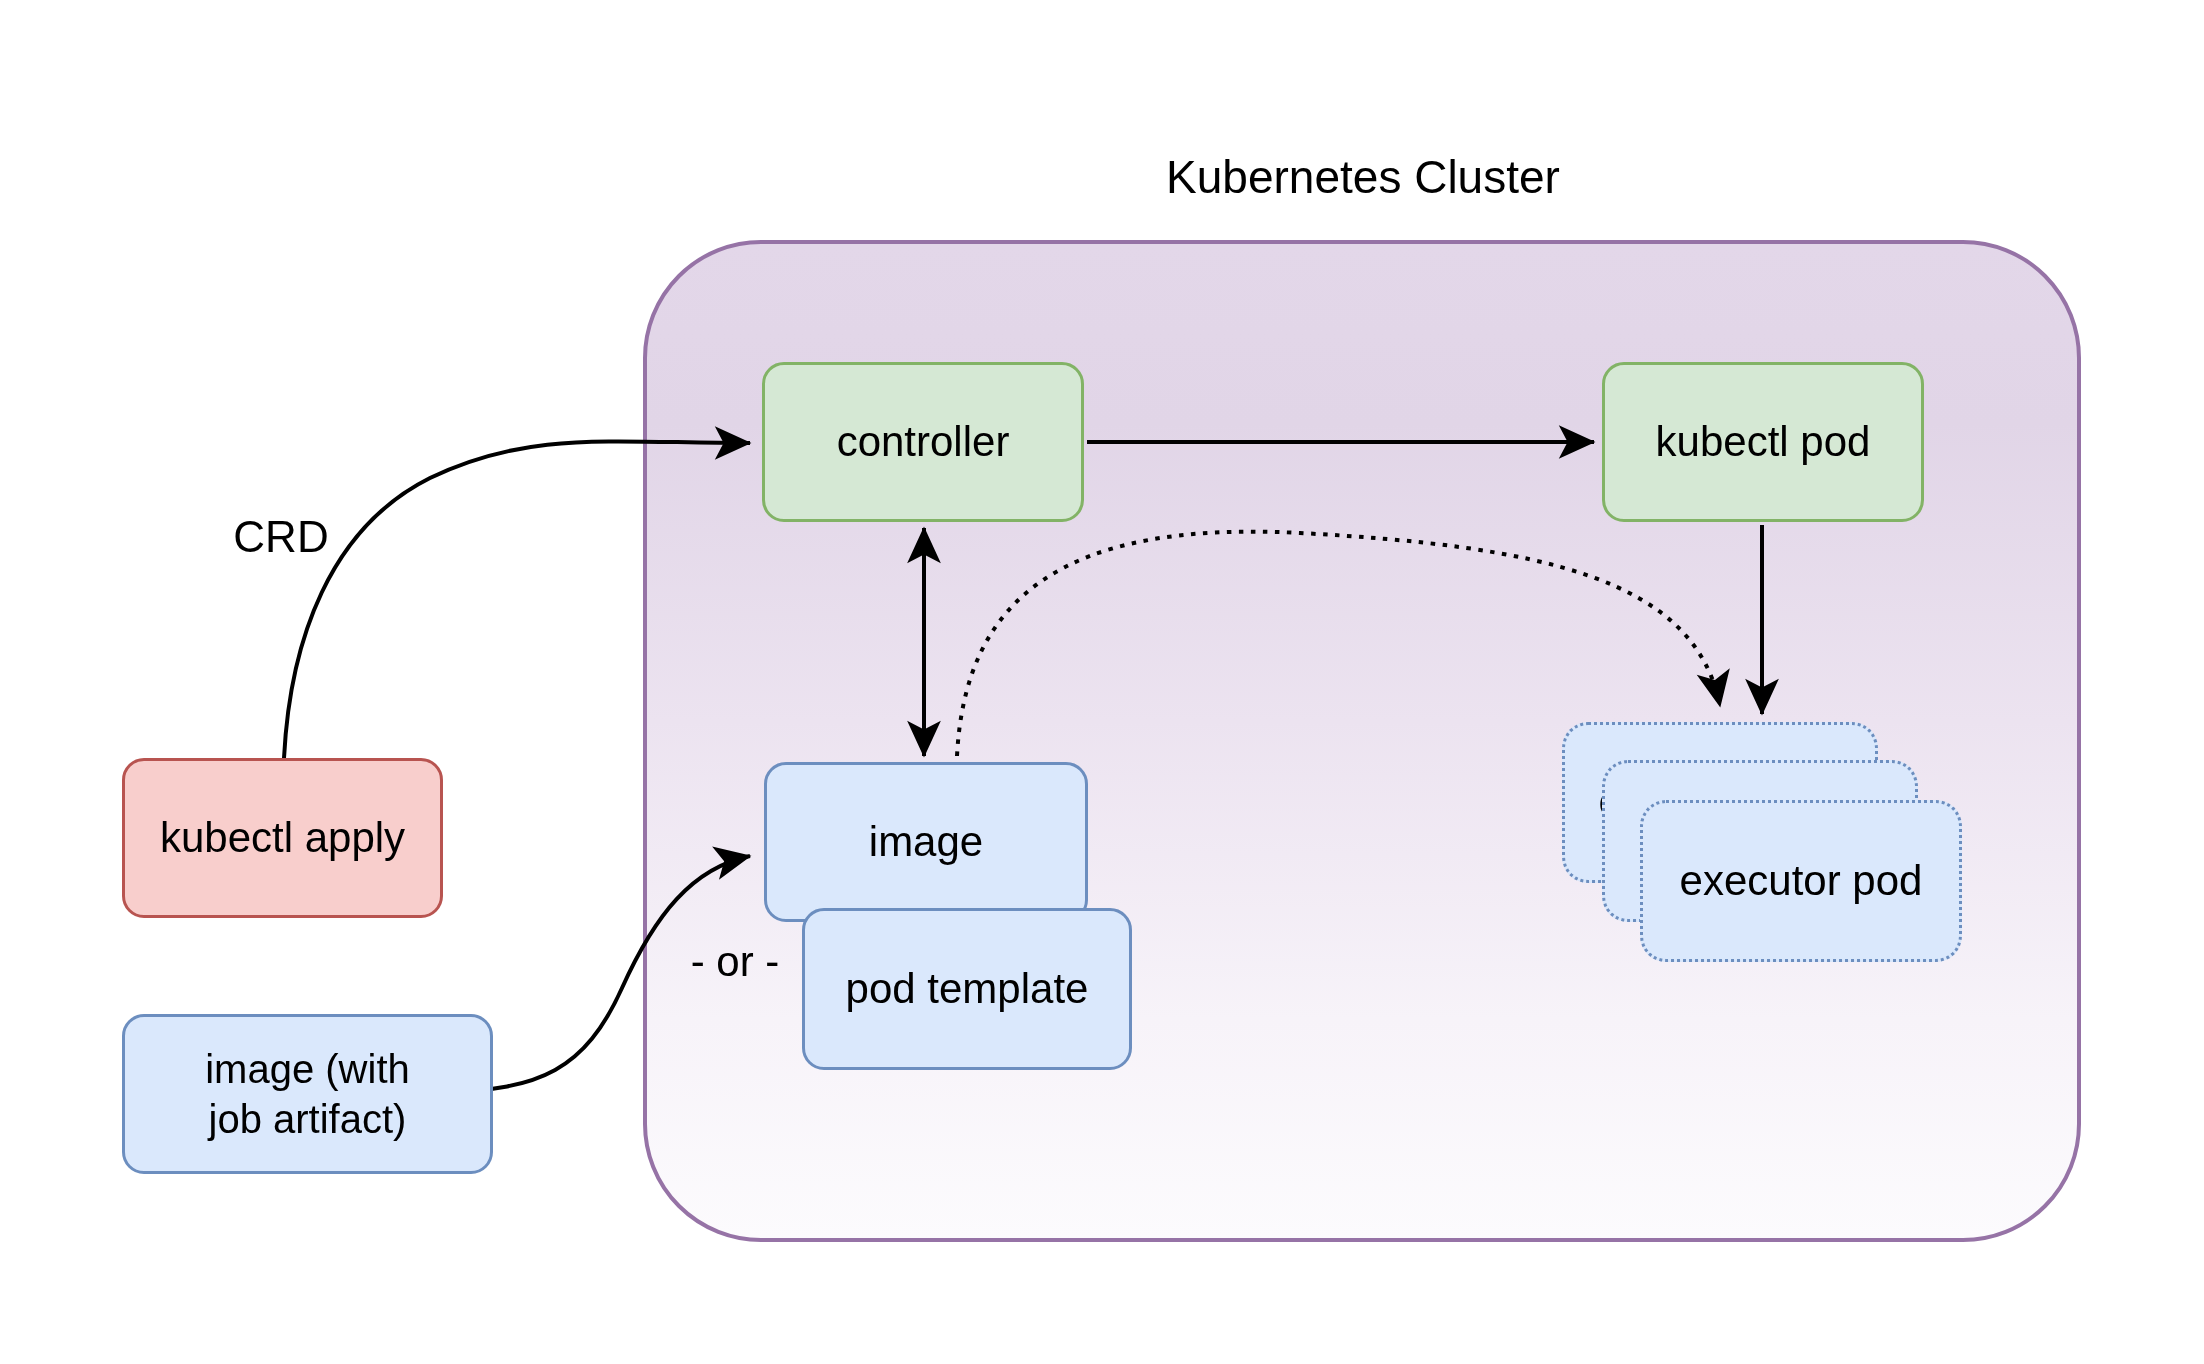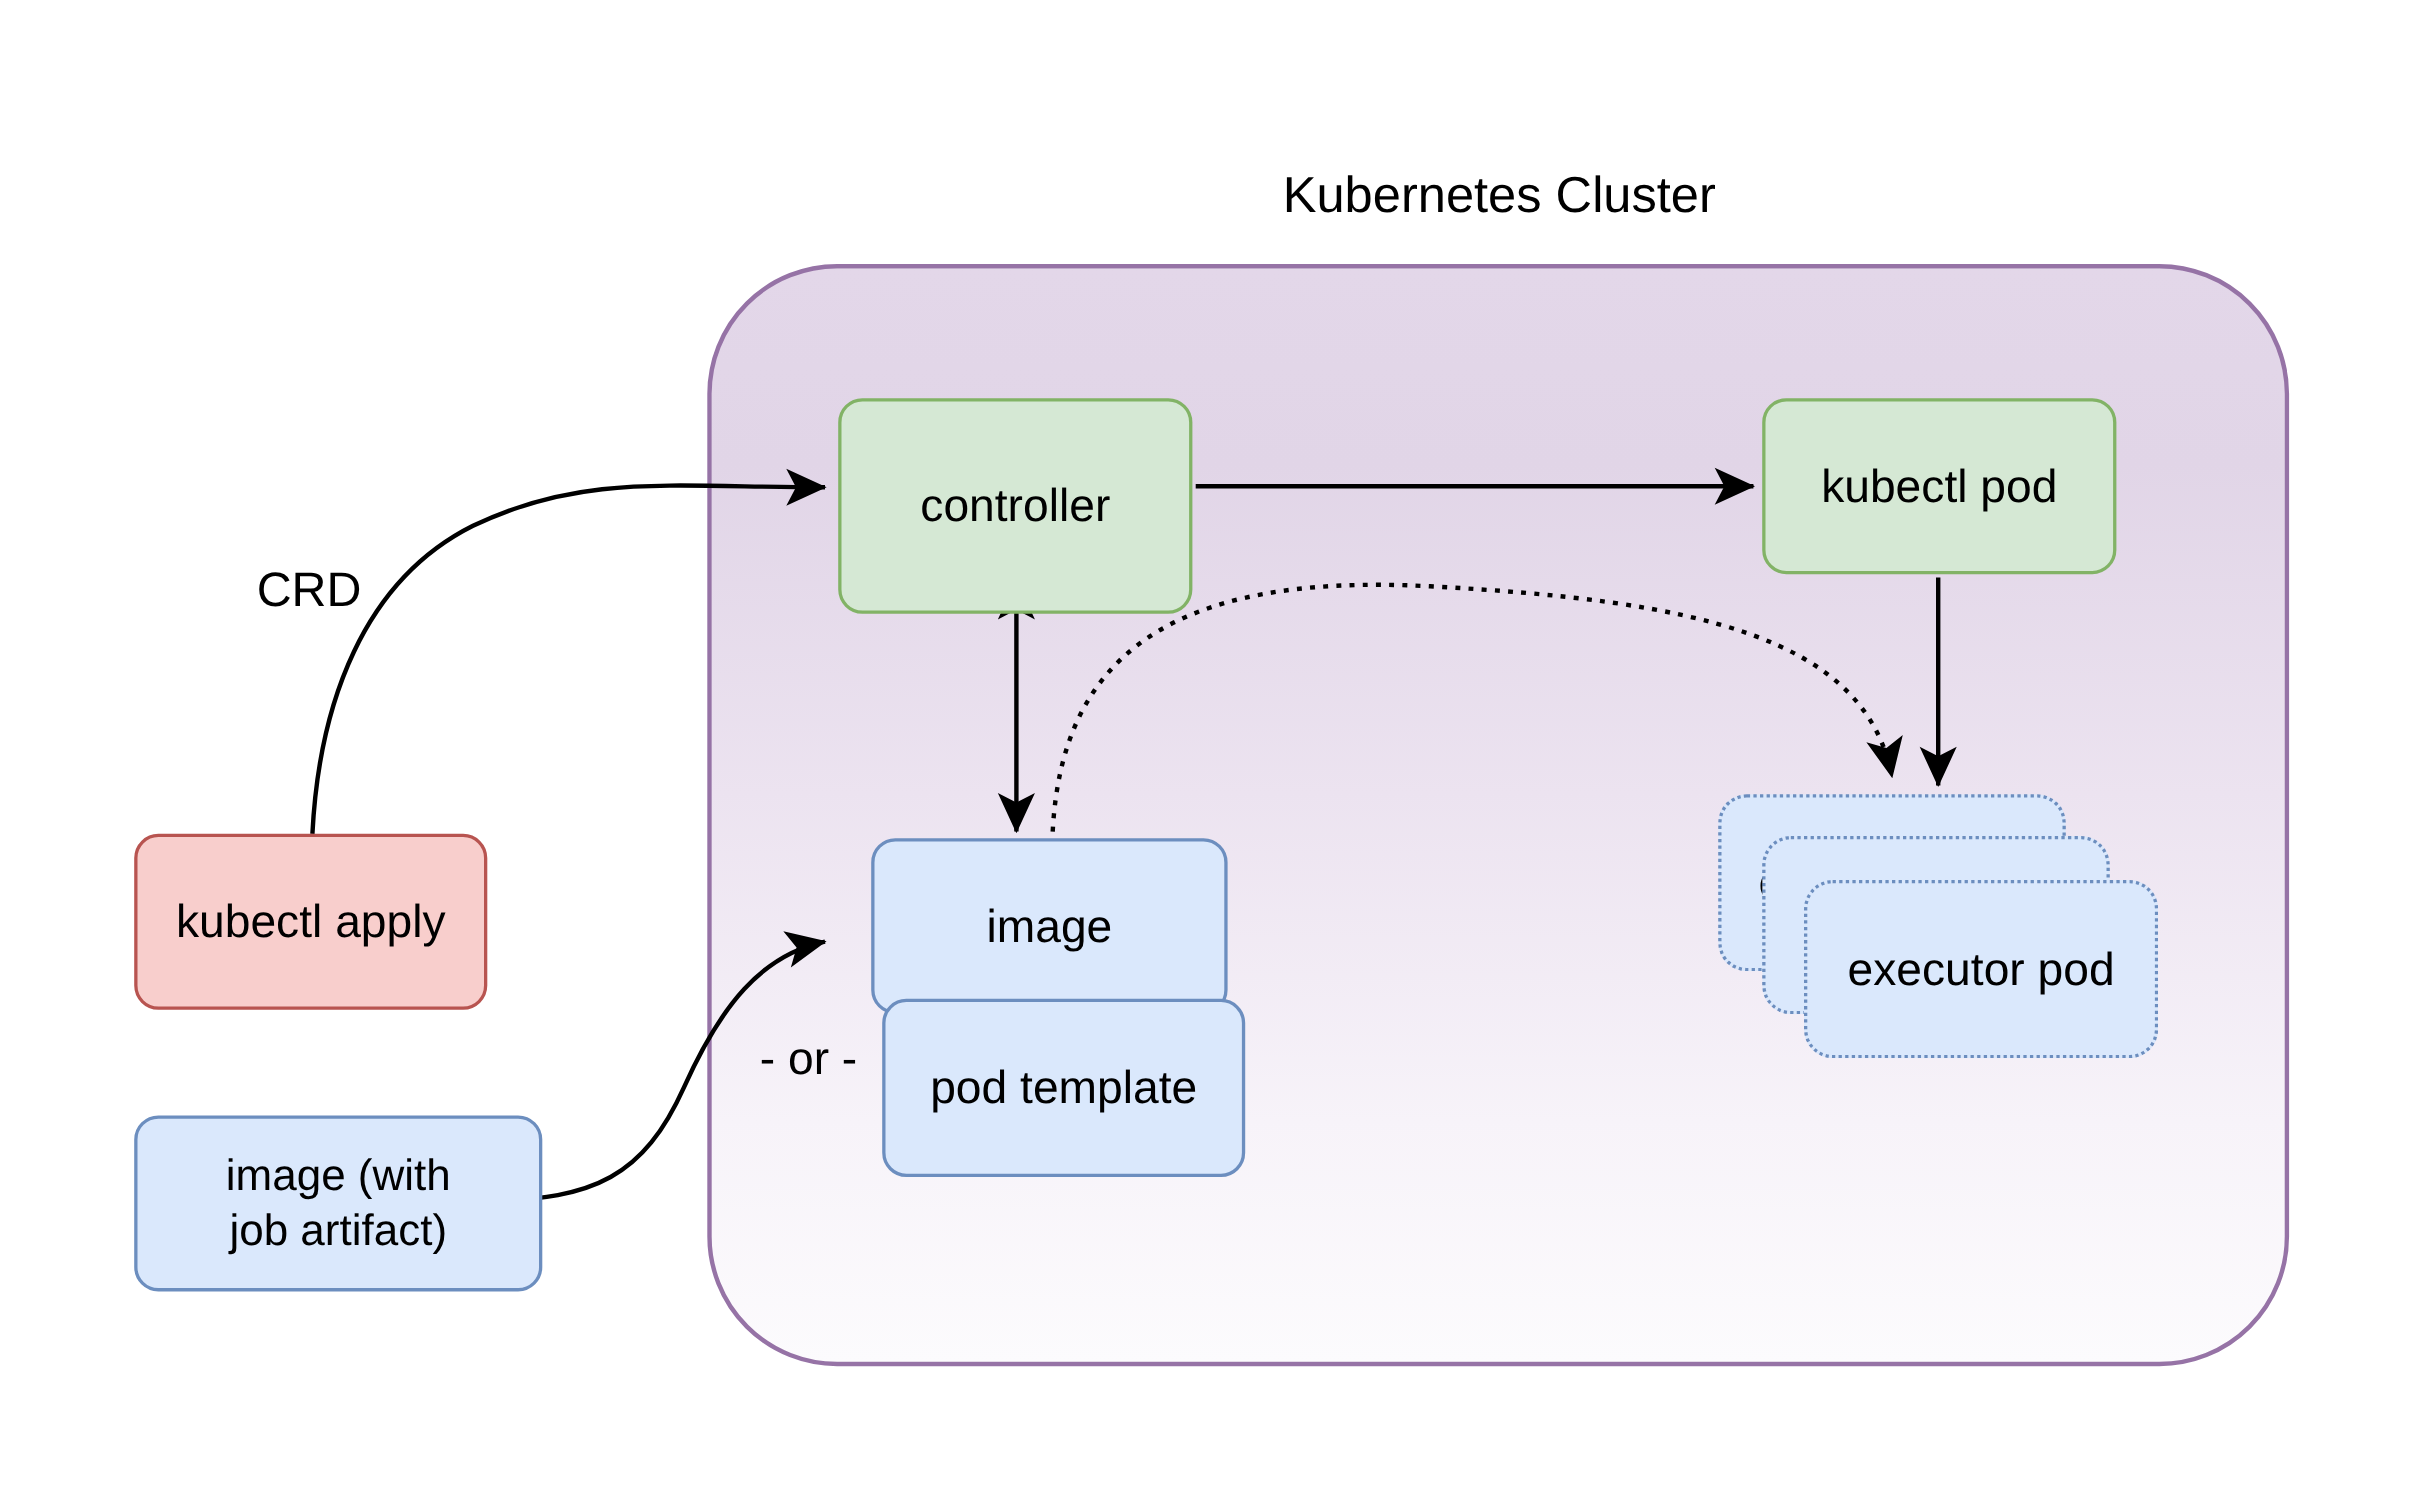--- a/index.html
+++ b/index.html
@@ -39,23 +39,23 @@
   }
 
   #cluster-title {
     position: absolute;
     left: 1063px; top: 150px; width: 600px;
     text-align: center; font-size: 46px;
   }
 
   .float-label { position: absolute; text-align: center; font-size: 44px; }
 
-  #node-controller   { left: 762px;  top: 362px; width: 322px; height: 196px; }
+  #node-controller   { left: 762px;  top: 362px; width: 322px; height: 160px; }
   #node-driver-pod   { left: 1602px; top: 362px; width: 322px; height: 160px; }
-  #node-image        { left: 764px;  top: 762px; width: 324px; height: 160px; margin-left: 28px; }
+  #node-image        { left: 764px;  top: 762px; width: 324px; height: 160px; }
   #node-pod-template { left: 802px;  top: 888px; width: 330px; height: 162px; margin-top: 20px; }
   #node-kubectl      { left: 122px;  top: 758px; width: 321px; height: 160px; }
   #node-artifact     { left: 122px;  top: 1014px; width: 371px; height: 160px; font-size: 40px; }
   #node-artifact .wrap { width: 252px; }
 
   #node-exec-back   { left: 1562px; top: 722px; width: 316px; height: 161px; }
   #node-exec-middle { left: 1602px; top: 760px; width: 316px; height: 162px; }
   #node-exec-front  { left: 1640px; top: 800px; width: 322px; height: 162px; }
 
   #label-crd { left: 181px; top: 512px; width: 200px; }

